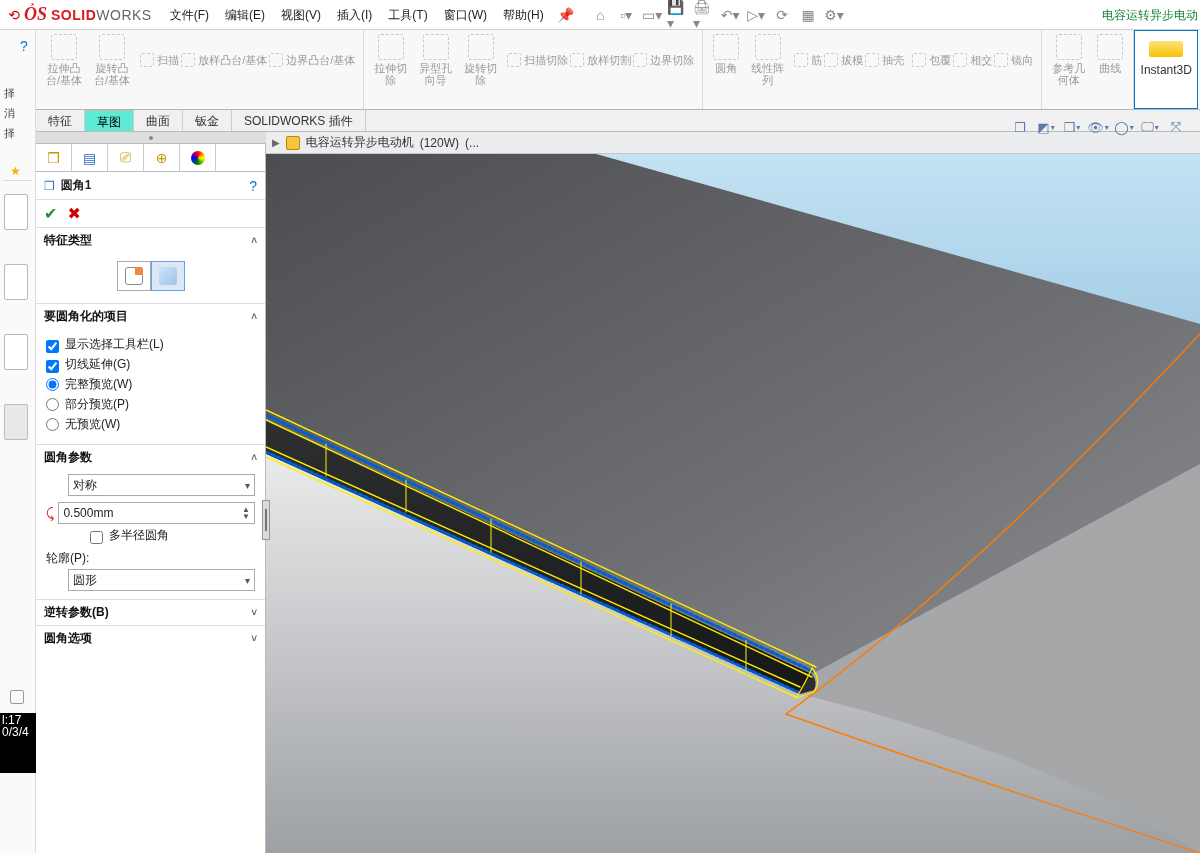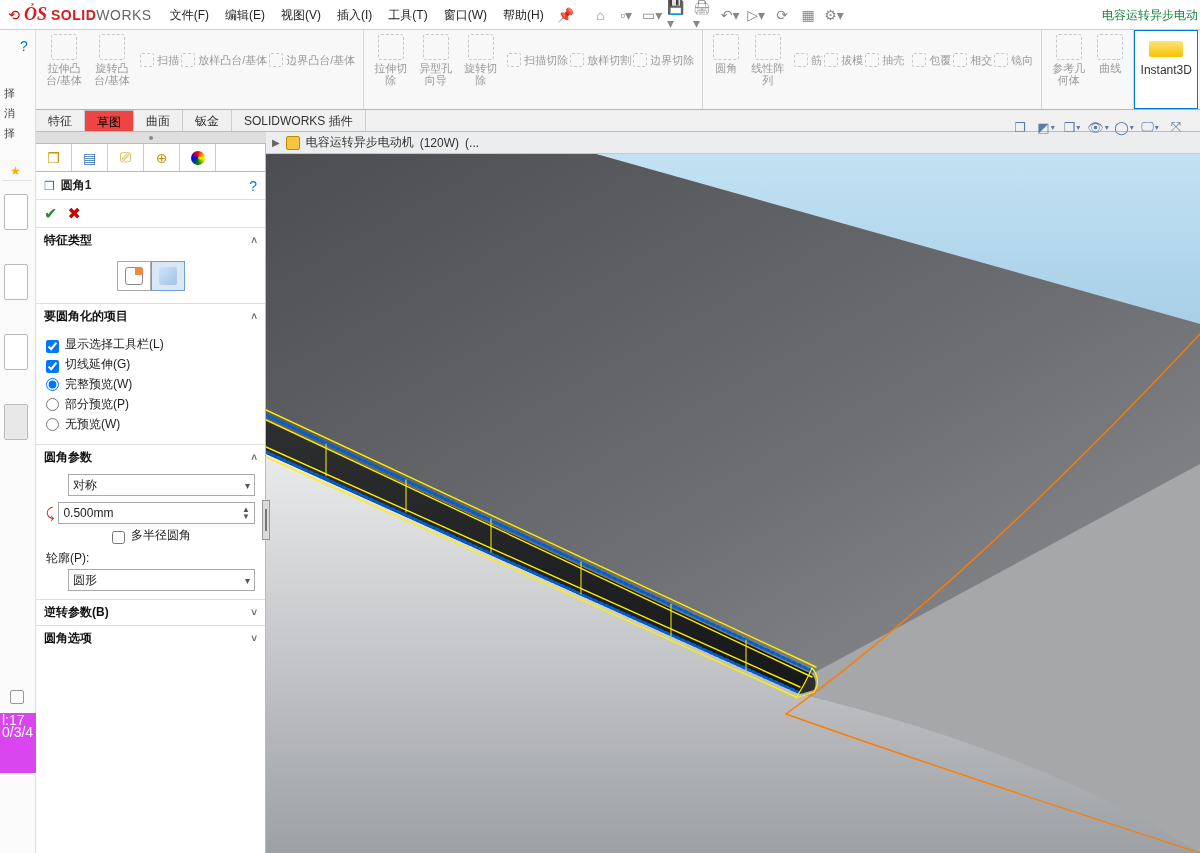--- a/index.html
+++ b/index.html
@@ -23,39 +23,39 @@
 
 .help-strip { position:absolute; left:0; top:30px; width:36px; height:823px; background:#fafafa; border-right:1px solid #ddd; z-index:5;}
 .help-strip .q { position:absolute; top:8px; left:20px; color:#0078d7; font-size:14px;}
 .hs-text { position:absolute; left:4px; font-size:11px; color:#444;}
 .hs1{ top:56px;} .hs2{ top:76px;} .hs3{ top:96px;}
 .help-strip .star { position:absolute; top:134px; left:10px; color:#f5b100; font-size:12px;}
 .hs-sep { position:absolute; top:150px; left:3px; right:3px; height:1px; background:#ddd;}
 .hs-thumb { position:absolute; left:4px; width:24px; height:36px; border:1px solid #bbb; background:#fff; border-radius:2px;}
 .hs-thumb.t1{ top:164px;} .hs-thumb.t2{ top:234px;} .hs-thumb.t3{ top:304px;} .hs-thumb.t4{ top:374px; background:#e8e8e8;}
 .hs-mini { position:absolute; top:660px; left:10px; width:14px; height:14px; border:1px solid #999; border-radius:2px;}
-.hs-timebox { position:absolute; left:0; top:683px; width:36px; height:60px; background:#d946ef; color:#fff; font-size:14px; padding:1px 2px; line-height:12px;}
+.hs-timebox { position:absolute; left:0; top:683px; width:36px; height:60px; background:#000000; color:#fff; font-size:12px; padding:1px 2px; line-height:12px;}
 
 
 .ribbon { position:absolute; left:36px; top:30px; right:0; height:80px; border-bottom:1px solid #b5b5b5; display:flex; background:#f8f8f8;}
 .rib-group { display:flex; flex-direction:column; align-items:center; justify-content:flex-start; padding:2px 4px; border-right:1px solid #d8d8d8; color:#9a9a9a;}
 .rib-big { display:flex; flex-direction:column; align-items:center; padding:2px 6px;}
 .rib-big .ic { width:26px; height:26px; border:1px dashed #c8c8c8; border-radius:3px; margin-bottom:2px;}
 .rib-big .lbl { font-size:11px; line-height:12px; text-align:center; color:#9a9a9a;}
 .rib-col { display:flex; flex-direction:row; padding:2px 4px; gap:2px;}
 .rib-small { display:flex; align-items:center; gap:3px; color:#9a9a9a; font-size:11px; line-height:14px;}
 .rib-small .ic-s { width:14px; height:14px; border:1px dashed #c8c8c8; border-radius:2px;}
 .rib-group.active { background:#fff; border:1px solid #0078d7;}
 .rib-group.active .ic { border:none; background:linear-gradient(#ffe27a,#f8c200); width:34px; height:16px; border-radius:2px; margin-top:8px; margin-bottom:6px;}
 .rib-group.active .lbl { color:#333;}
 
 
 .ribbon-tabs { position:absolute; left:36px; top:110px; right:0; height:22px; background:#f0f0f0; border-bottom:1px solid #bbb; display:flex; align-items:stretch;}
 .ribbon-tabs .tab { padding:0 12px; line-height:22px; border-right:1px solid #ccc; cursor:pointer; color:#333;}
-.ribbon-tabs .tab.sel { background:#ef4444; border-top:1px solid #bbb; color:#000;}
+.ribbon-tabs .tab.sel { background:#5eead4; border-top:1px solid #bbb; color:#000;}
 
 
 .crumb-bar { position:absolute; left:266px; top:132px; right:0; height:22px; background:#ecedee; border-bottom:1px solid #c8c8c8; display:flex; align-items:center; padding-left:6px; gap:6px; z-index:3;}
 .crumb-bar .tri { color:#666; font-size:10px;}
 .crumb-bar .part-ic { width:14px; height:14px; background:#f5c542; border-radius:2px; border:1px solid #b88b00;}
 .crumb-bar .txt { color:#333;}
 
 
 .panel-head-bar { position:absolute; left:36px; top:132px; width:230px; height:12px; background:#dedede; border-bottom:1px solid #bbb; z-index:4; display:flex; align-items:center; justify-content:center;}
 .panel-head-bar .dot { width:4px;height:4px;background:#888;border-radius:50%;}
@@ -406,21 +406,21 @@
       <div class="param-row">
         <span class="ic">⤹</span>
         <div class="inp">
           <span>0.500mm</span>
           <span class="spin">
               <span>▲</span>
               <span>▼</span>
             </span>
         </div>
       </div>
-      <label class="chk" style="margin-left:22px;padding-left:44px;">
+      <label class="chk" style="padding-left:44px;">
           <input type="checkbox" style="">
           <span>多半径圆角</span>
         </label>
       <div style="margin-top:6px;">轮廓(P):</div>
       <div class="sel-box" style="margin-left:22px;margin-top:2px;">
         <span>圆形</span>
           <span class="dd">▾</span>
       </div>
     </div>
   </div>

